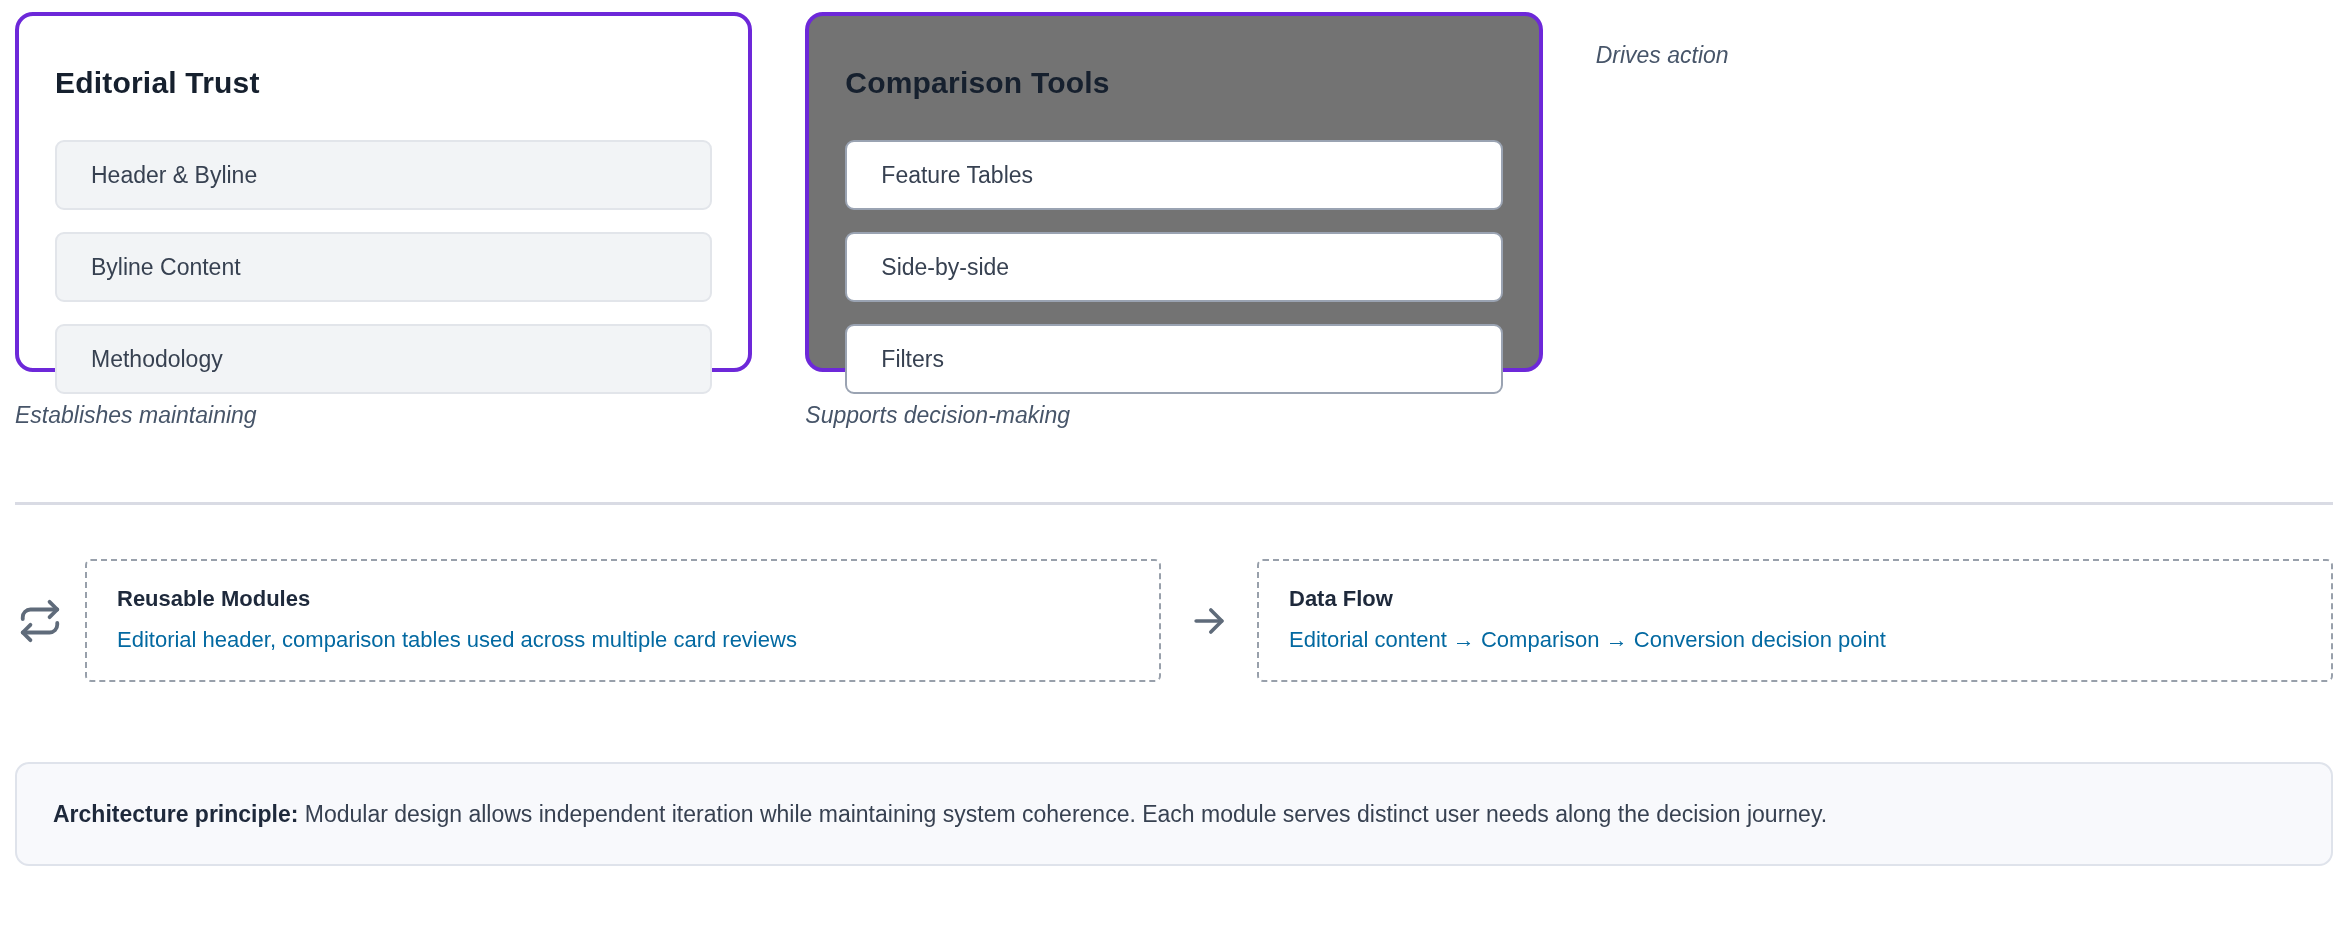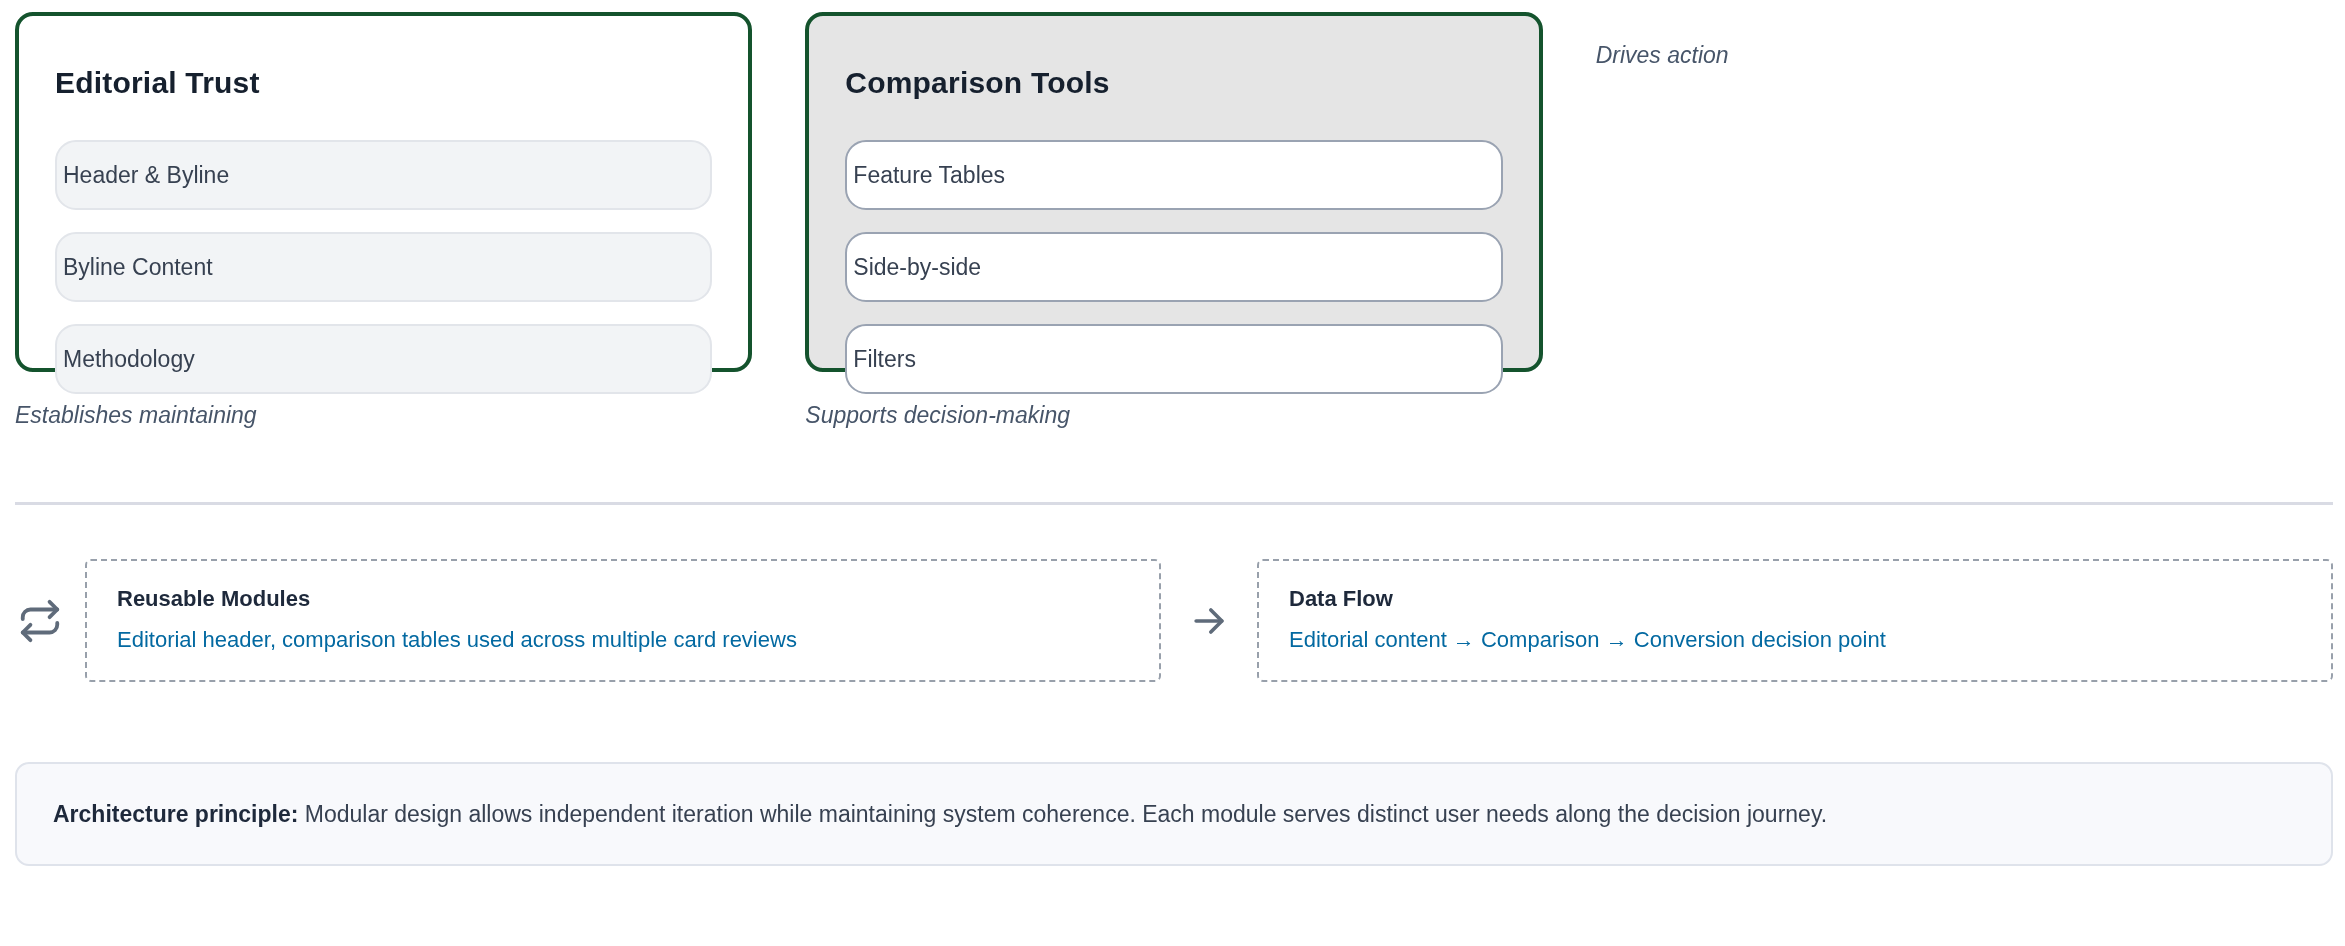--- a/index.html
+++ b/index.html
@@ -4,41 +4,41 @@
 <style>
   * { margin: 0; padding: 0; box-sizing: border-box; }
   html, body { width: 2345px; height: 946px; background: #ffffff; overflow: hidden; }
   body { font-family: "Liberation Sans", "DejaVu Sans", sans-serif; color: #374151; }
   .page { width: 2345px; height: 946px; padding: 12px 12px 0 15px; }
 
   
   .cards-row { display: flex; gap: 53px; }
   .column { flex: 1 1 0; min-width: 0; }
   .card {
-    border: 4px solid #14532d;
+    border: 4px solid #6d28d9;
     border-radius: 18px;
     padding: 32px 36px 30px 36px;
     height: 360px;
   }
   .card-1 { background: #ffffff; }
-  .card-2 { background: #e5e5e5; }
+  .card-2 { background: #737373; }
   .card-3 { background: #eef0f4; }
   .card-title {
     font-size: 30px;
     font-weight: 700;
     color: #16202e;
     letter-spacing: 0.2px;
     margin: 18px 0 40px 0;
   }
   .module-item {
     height: 70px;
     display: flex;
     align-items: center;
-    padding-left: 6px;
-    border-radius: 21px;
+    padding-left: 34px;
+    border-radius: 9px;
     font-size: 23px;
     color: #374151;
     margin-bottom: 22px;
   }
   .module-item:last-child { margin-bottom: 14px; }
   .card-1 .module-item { background: #f2f4f6; border: 2px solid #e2e5ea; }
   .card-2 .module-item { background: #ffffff; border: 2px solid #9aa3b2; }
   .card-3 .module-item { background: #ffffff; border: 2px solid #6e7787; }
 
   .caption {

